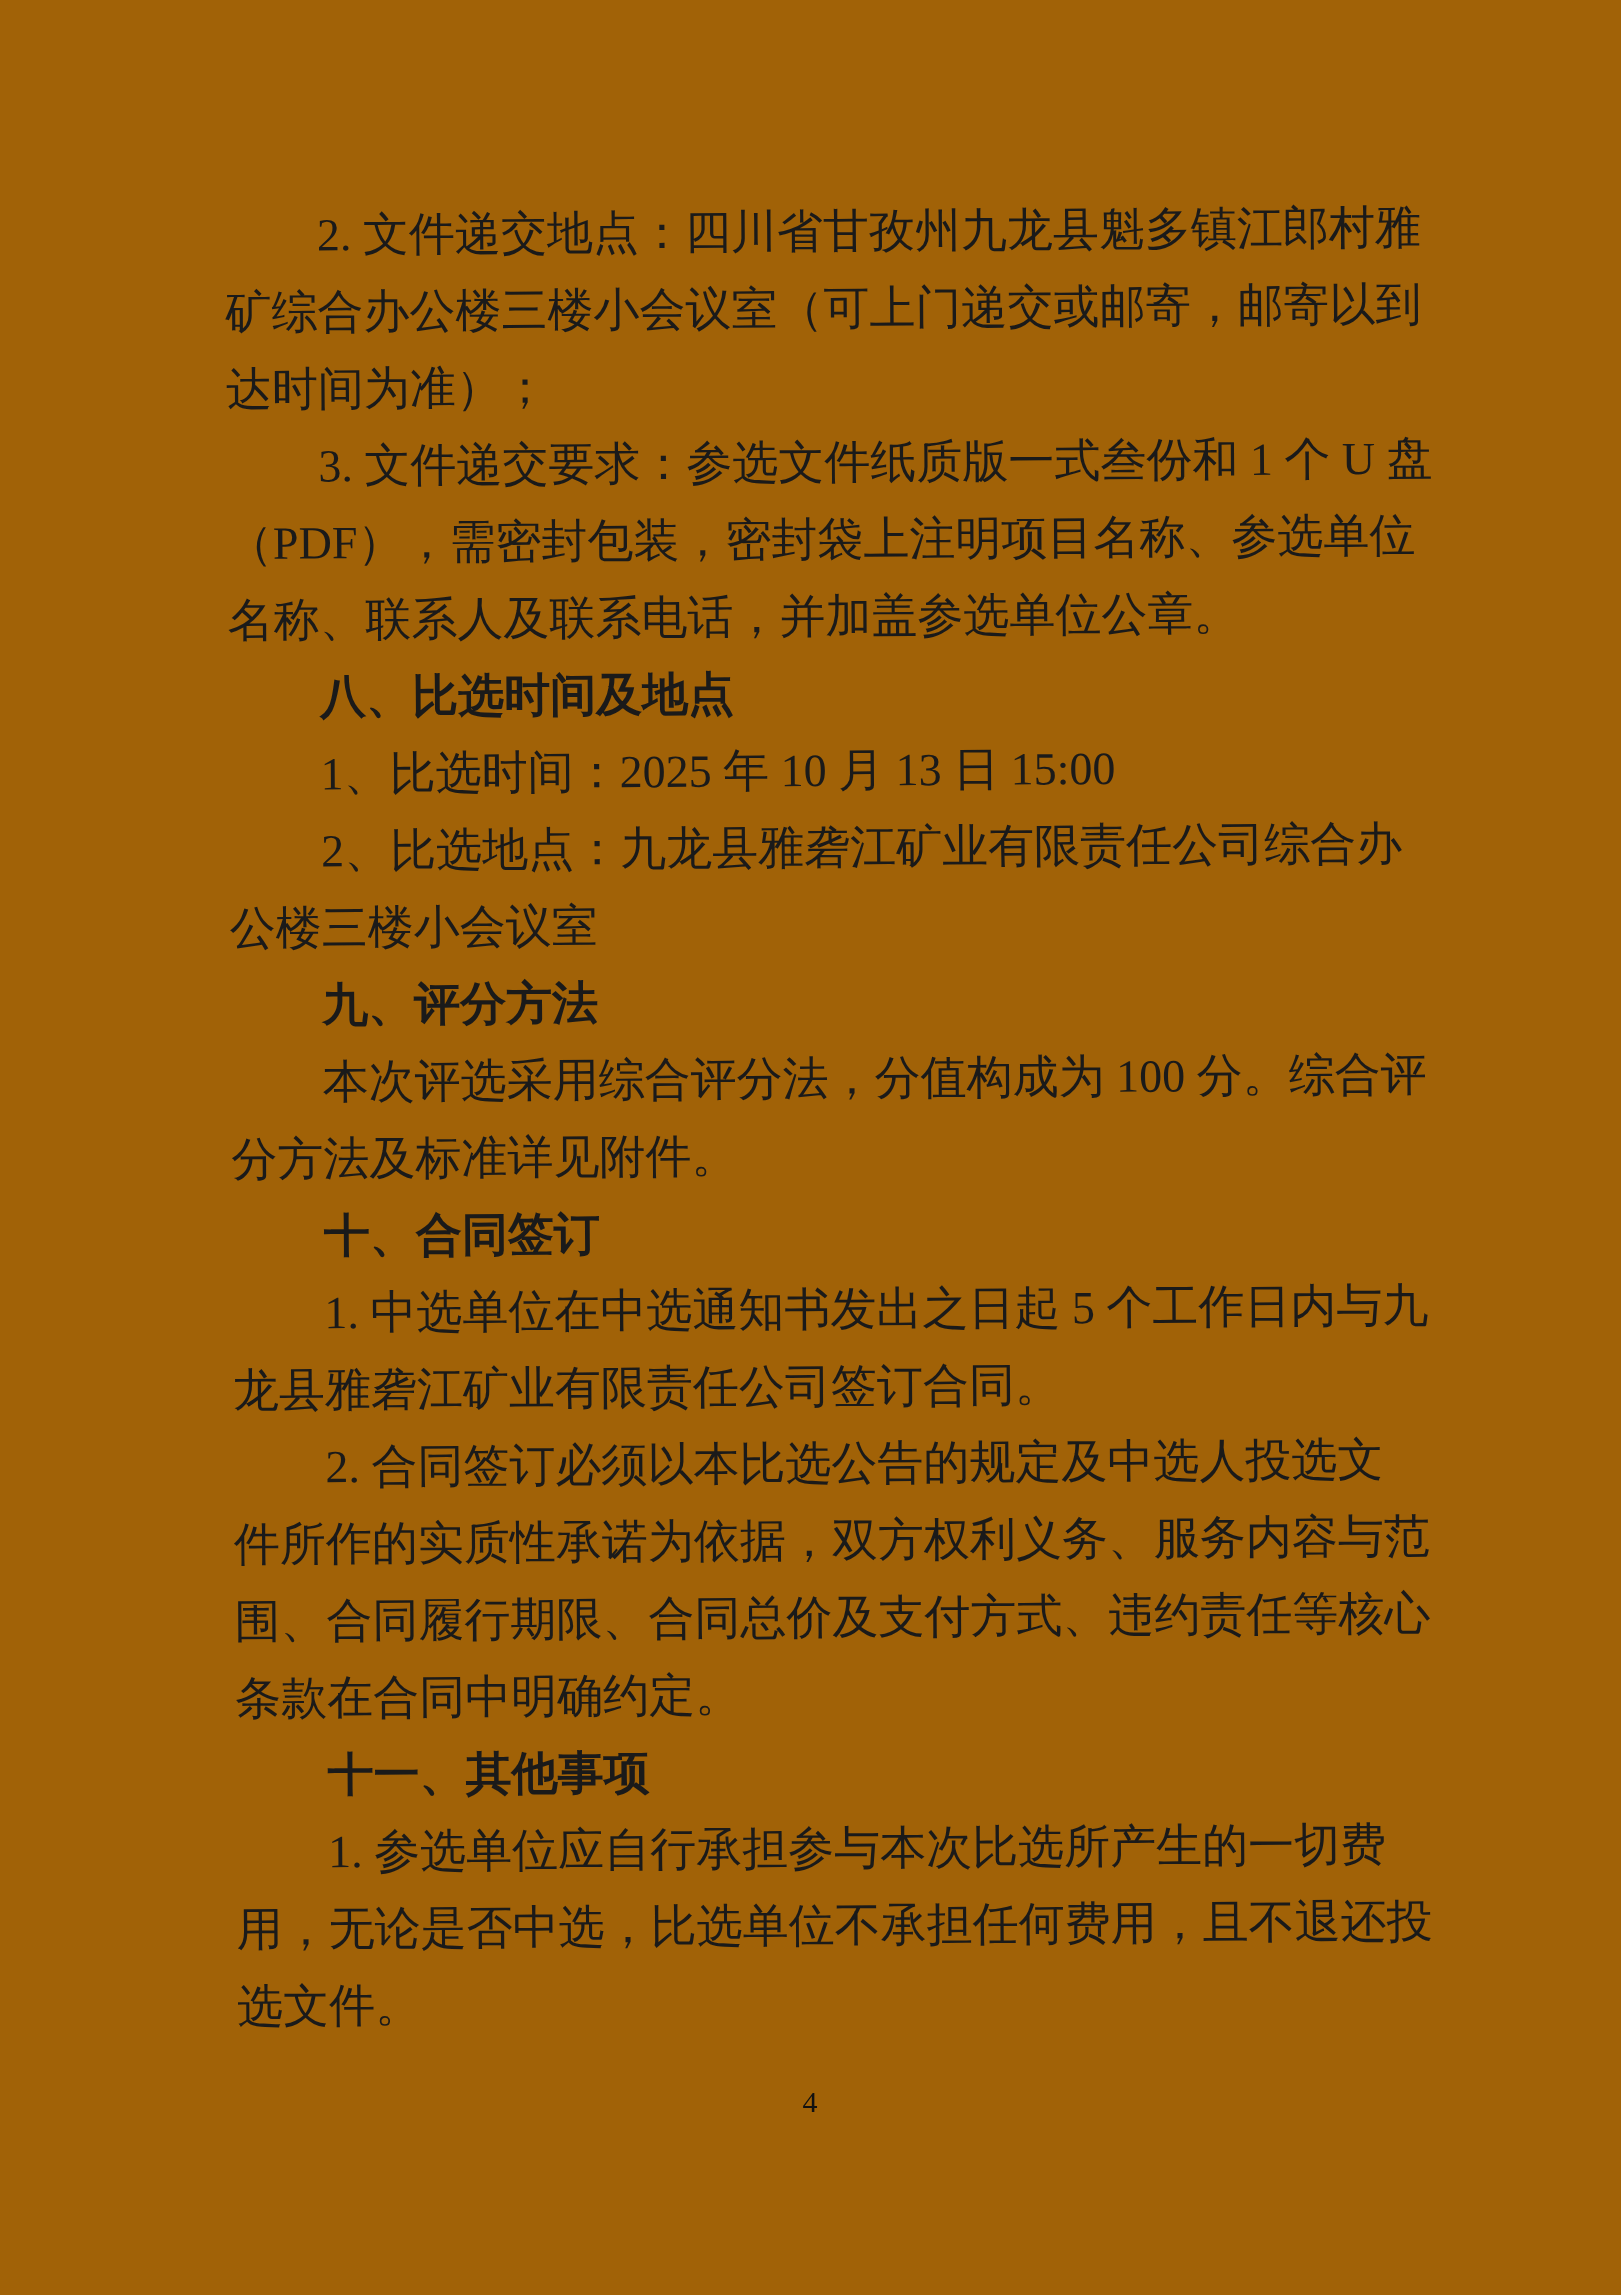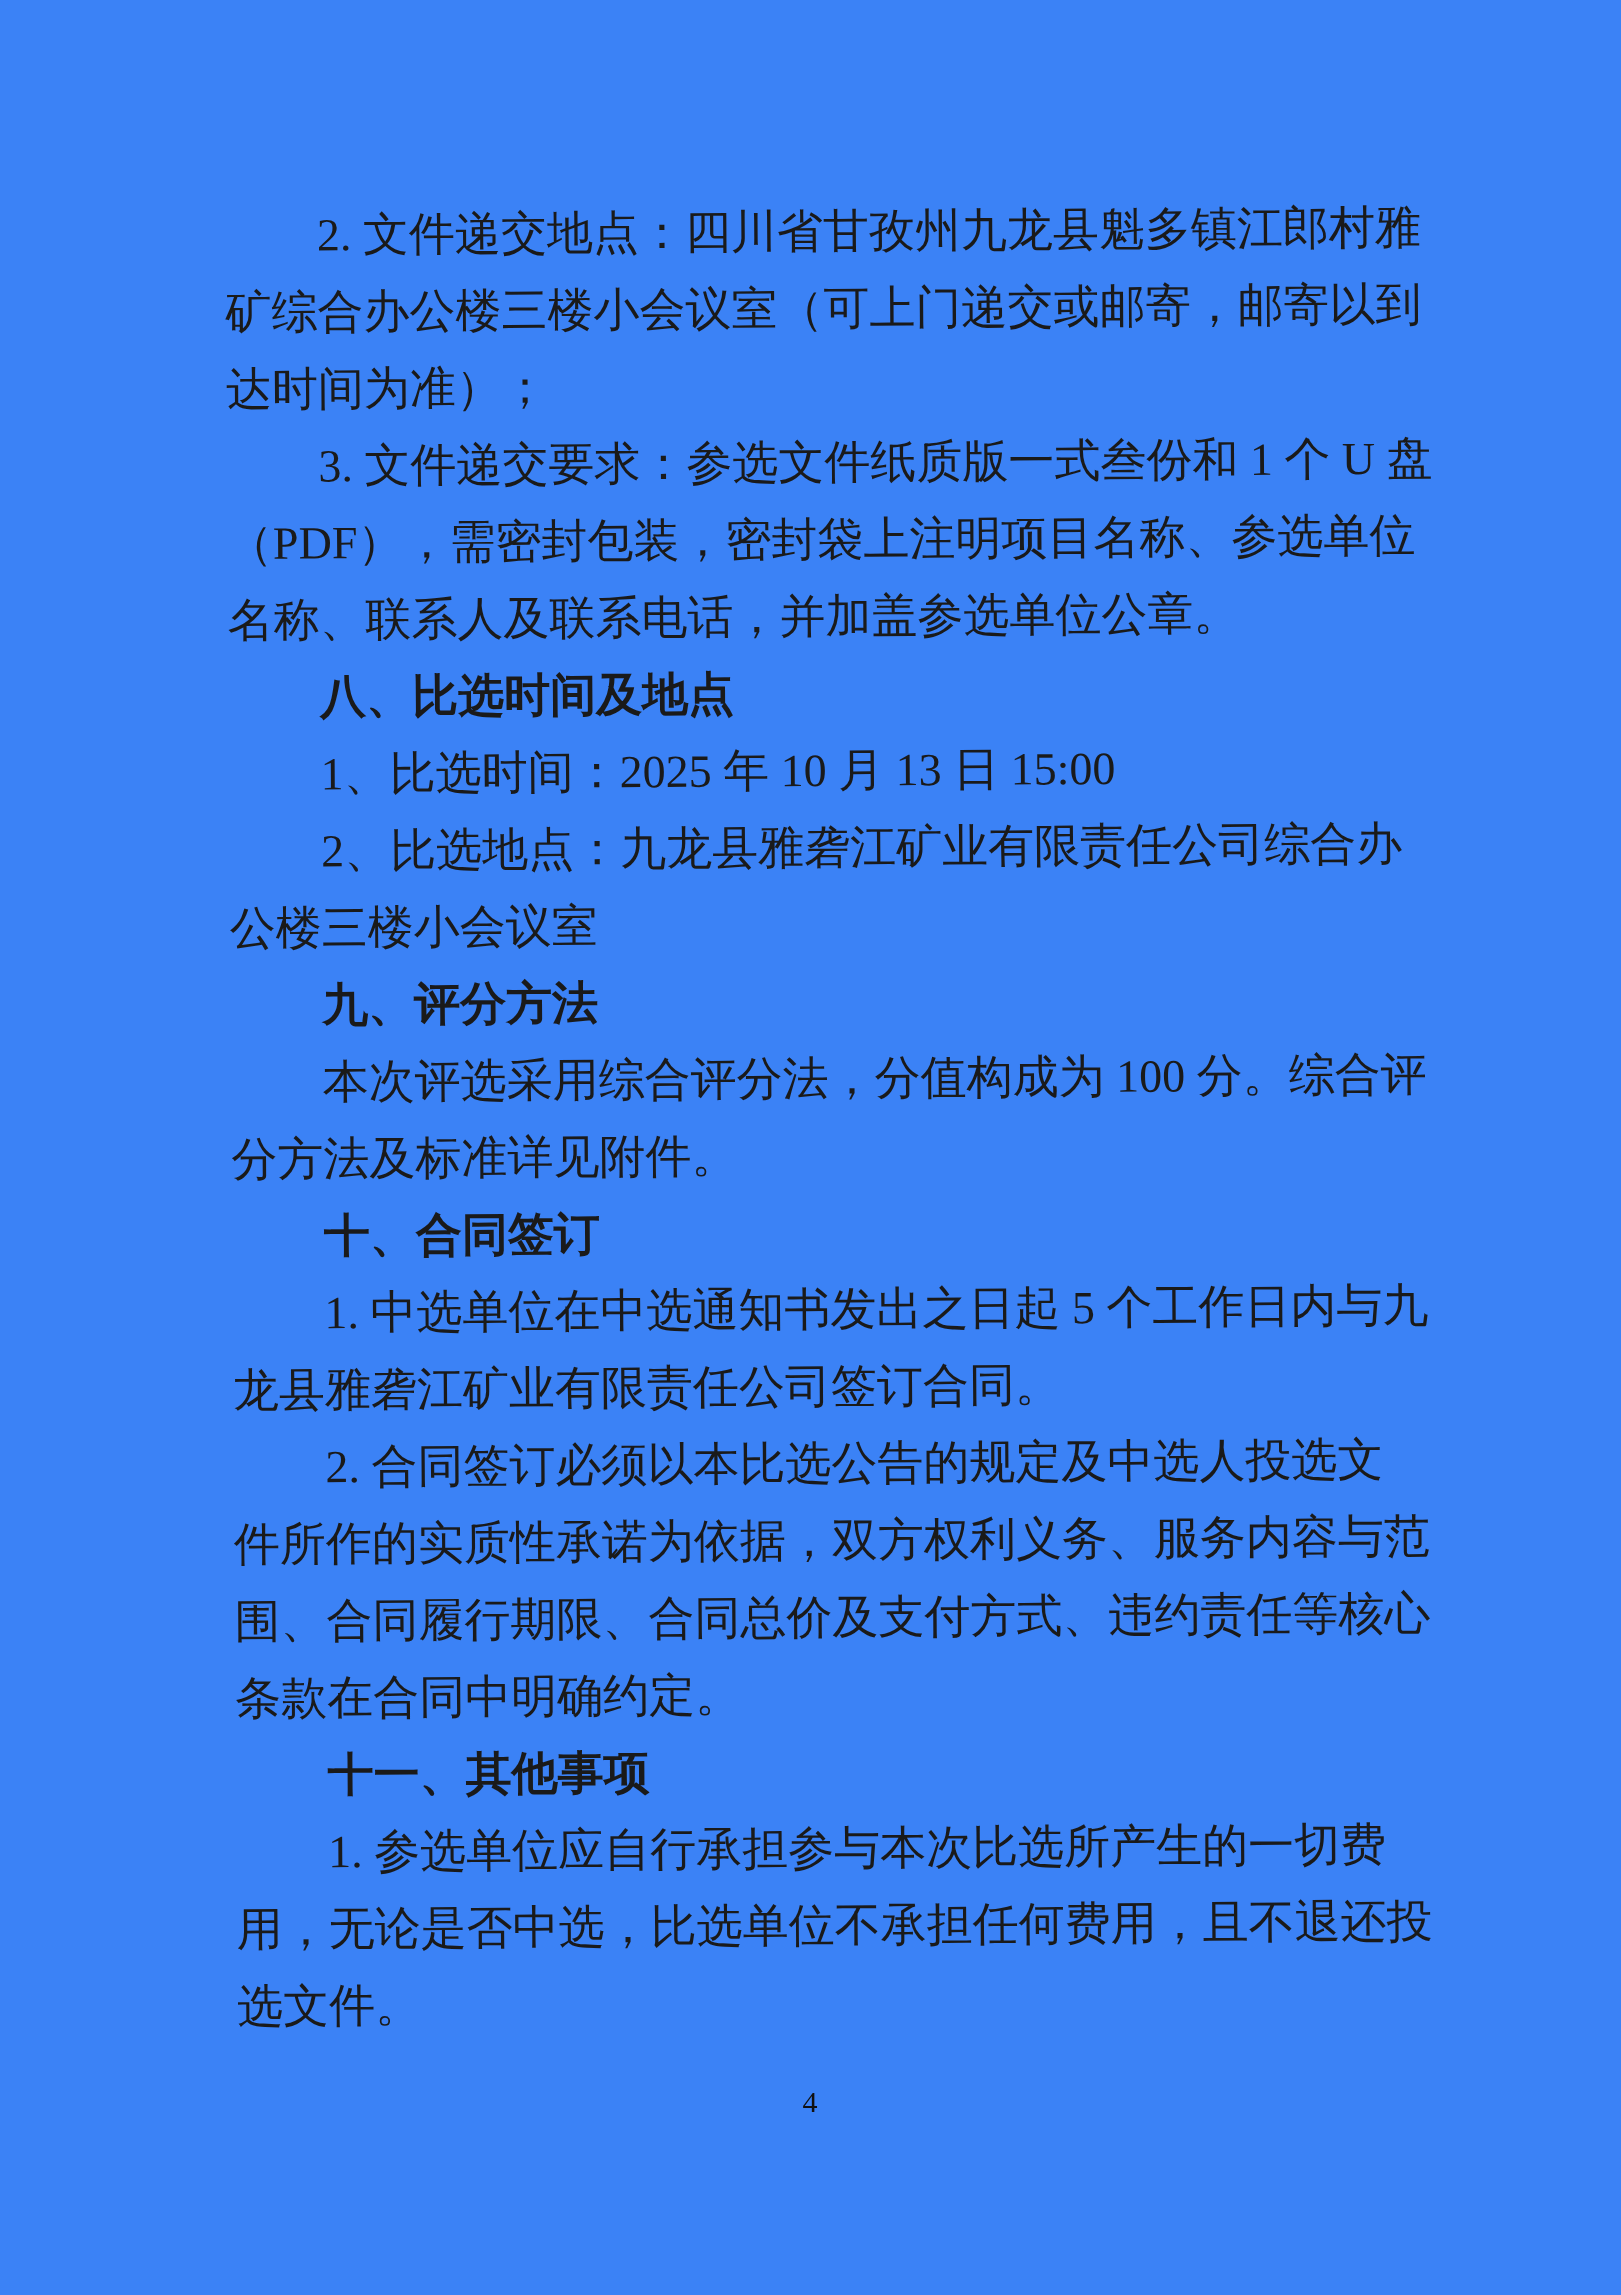--- a/index.html
+++ b/index.html
@@ -12,21 +12,21 @@
     height: 2295px;
     position: relative;
     background: #fefefe;
     overflow: hidden;
     font-family: "Liberation Serif", "DejaVu Serif", serif;
     color: #1a1a1a;
   }
   .page {
     position: absolute;
     inset: 0;
-    background: #3b82f6;
+    background: #a16207;
     text-decoration: underline;
   }
   .doc-body {
     position: absolute;
     left: 231px;
     top: 193px;
     width: 1151px;
     font-size: 46px;
     line-height: 77px;
     transform: rotate(-0.4deg);

